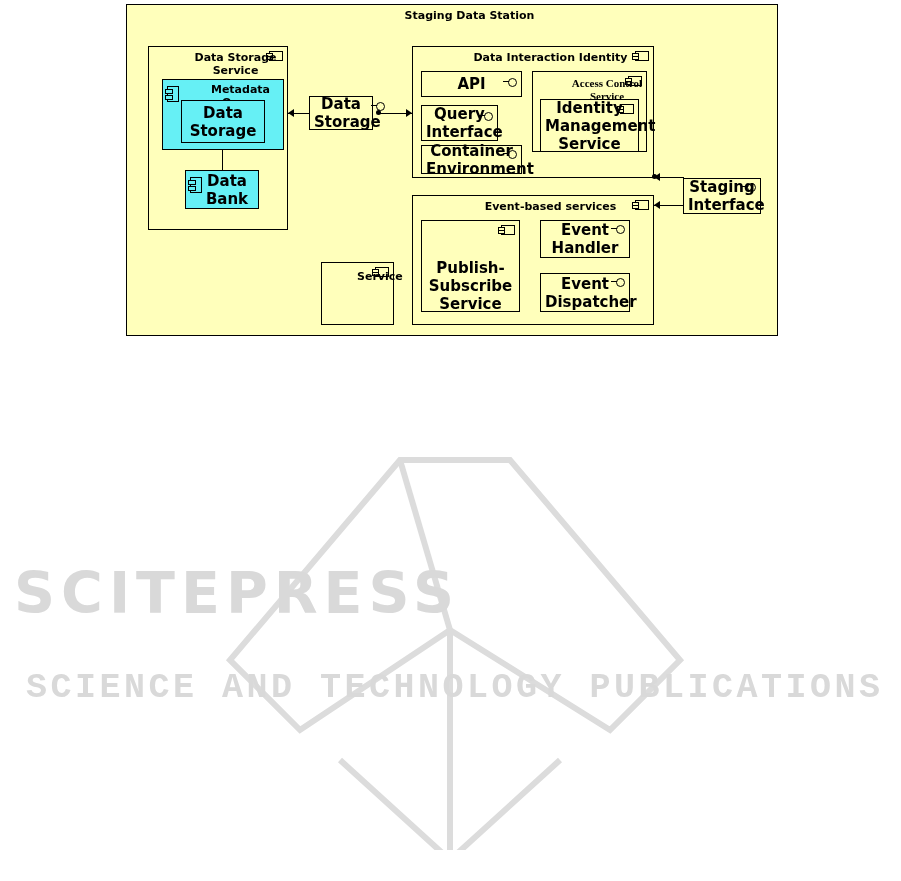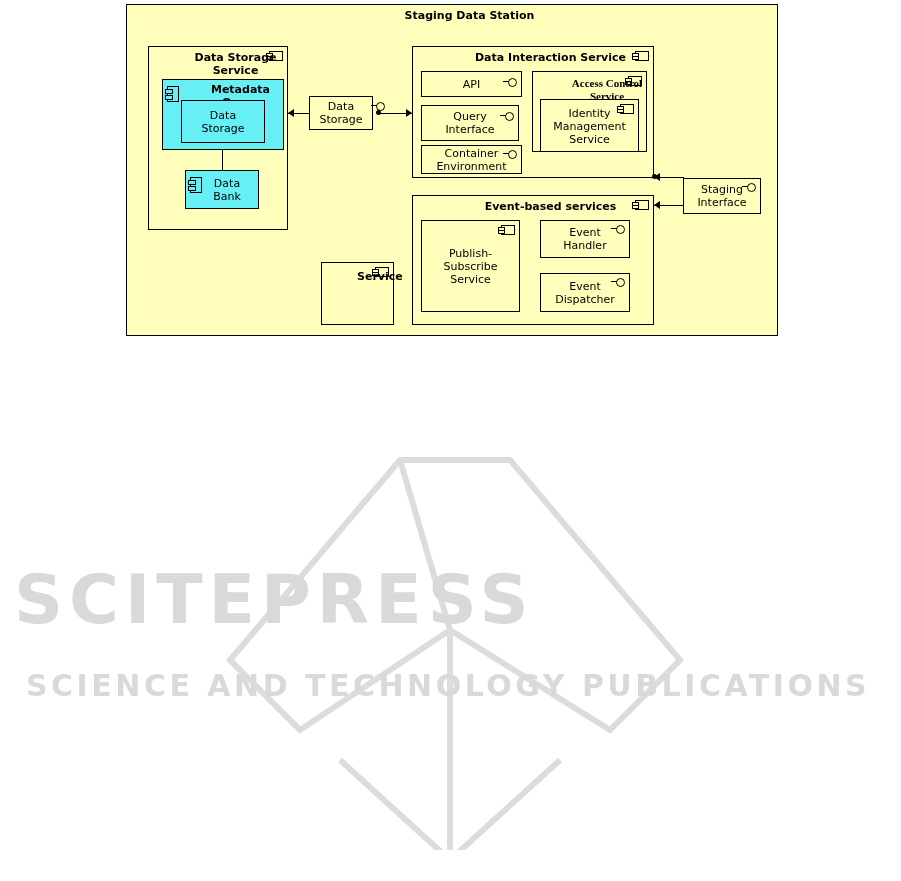--- a/index.html
+++ b/index.html
@@ -114,22 +114,22 @@
     font-size: 11px;
     font-weight: bold;
   }
   
   .title-mid {
     position: absolute;
     left: 0;
     right: 0;
     top: 50%;
     transform: translateY(-50%);
-    font-size: 11px;
-    font-weight: normal;
+    font-size: 15px;
+    font-weight: bold;
     padding: 0 4px;
     box-sizing: border-box;
   }
 
   
   .line {
     position: absolute;
     background: #000000;
   }
   .hline { height: 1px; }
@@ -168,28 +168,29 @@
   .wm-text {
     position: absolute;
     font-family: "DejaVu Sans", "Liberation Sans", sans-serif;
     color: #d9d9d9;
     font-weight: bold;
     white-space: nowrap;
   }
   #wm-main {
     left: 14px;
     top: 130px;
-    font-size: 68px;
+    font-size: 57px;
     letter-spacing: 6px;
   }
   #wm-sub {
     left: 26px;
     top: 238px;
-    font-size: 30px;
+    font-size: 35px;
     letter-spacing: 3.5px;
+    font-family: Liberation Mono, monospace;
   }
 </style>
 </head>
 <body>
 
 <div id="canvas">
 
   <div class="box pkg-yellow" style="left:126px; top:4px; width:652px; height:332px;">
     <span class="title-top title">Staging Data Station</span>
   </div>
@@ -228,31 +229,31 @@
 
   <div class="line hline" style="left:288px; top:113px; width:21px;"></div>
   <div class="arrow-left" style="left:288px; top:109px;"></div>
 
   <div class="line hline" style="left:377px; top:113px; width:35px;"></div>
   <div class="dot" style="left:376px; top:110px;"></div>
   <div class="arrow-right" style="left:406px; top:109px;"></div>
 
   <div class="box pkg-yellow" style="left:412px; top:46px; width:242px; height:132px;">
     <span class="comp-icon"></span>
-    <span class="title-top title">Data Interaction Service</span>
+    <span class="title-top title">Data Interaction Identity</span>
   </div>
 
   <div class="box plain-yellow" style="left:421px; top:71px; width:101px; height:26px;">
     <span class="title-mid">API</span>
     <span class="lollipop" style="right:4px; top:6px;">
         <span class="stub"></span>
       </span>
   </div>
 
-  <div class="box plain-yellow" style="left:421px; top:105px; width:98px; height:36px;">
+  <div class="box plain-yellow" style="left:421px; top:105px; width:77px; height:36px;">
     <span class="title-mid" style="white-space:pre-line;">Query
 Interface</span>
     <span class="lollipop" style="right:4px; top:6px;">
         <span class="stub"></span>
       </span>
   </div>
 
   <div class="box plain-yellow" style="left:421px; top:145px; width:101px; height:29px;">
     <span class="title-mid" style="white-space:pre-line;text-align:center;">Container
 Environment</span>
@@ -274,21 +275,21 @@
 Service</span>
   </div>
 
   <div class="box pkg-yellow" style="left:412px; top:195px; width:242px; height:130px;">
     <span class="comp-icon"></span>
     <span class="title-top title">Event-based services</span>
   </div>
 
   <div class="box plain-yellow" style="left:421px; top:220px; width:99px; height:92px;">
     <span class="comp-icon"></span>
-    <span class="title-mid" style="white-space:pre-line;">Publish-
+    <span class="title-mid" style="white-space:pre-line;margin-top:20px;">Publish-
 Subscribe
 Service</span>
   </div>
 
   <div class="box plain-yellow" style="left:540px; top:220px; width:90px; height:38px;">
     <span class="lollipop" style="right:4px; top:4px;">
         <span class="stub"></span>
       </span>
     <span class="title-mid" style="white-space:pre-line;">Event
 Handler</span>

